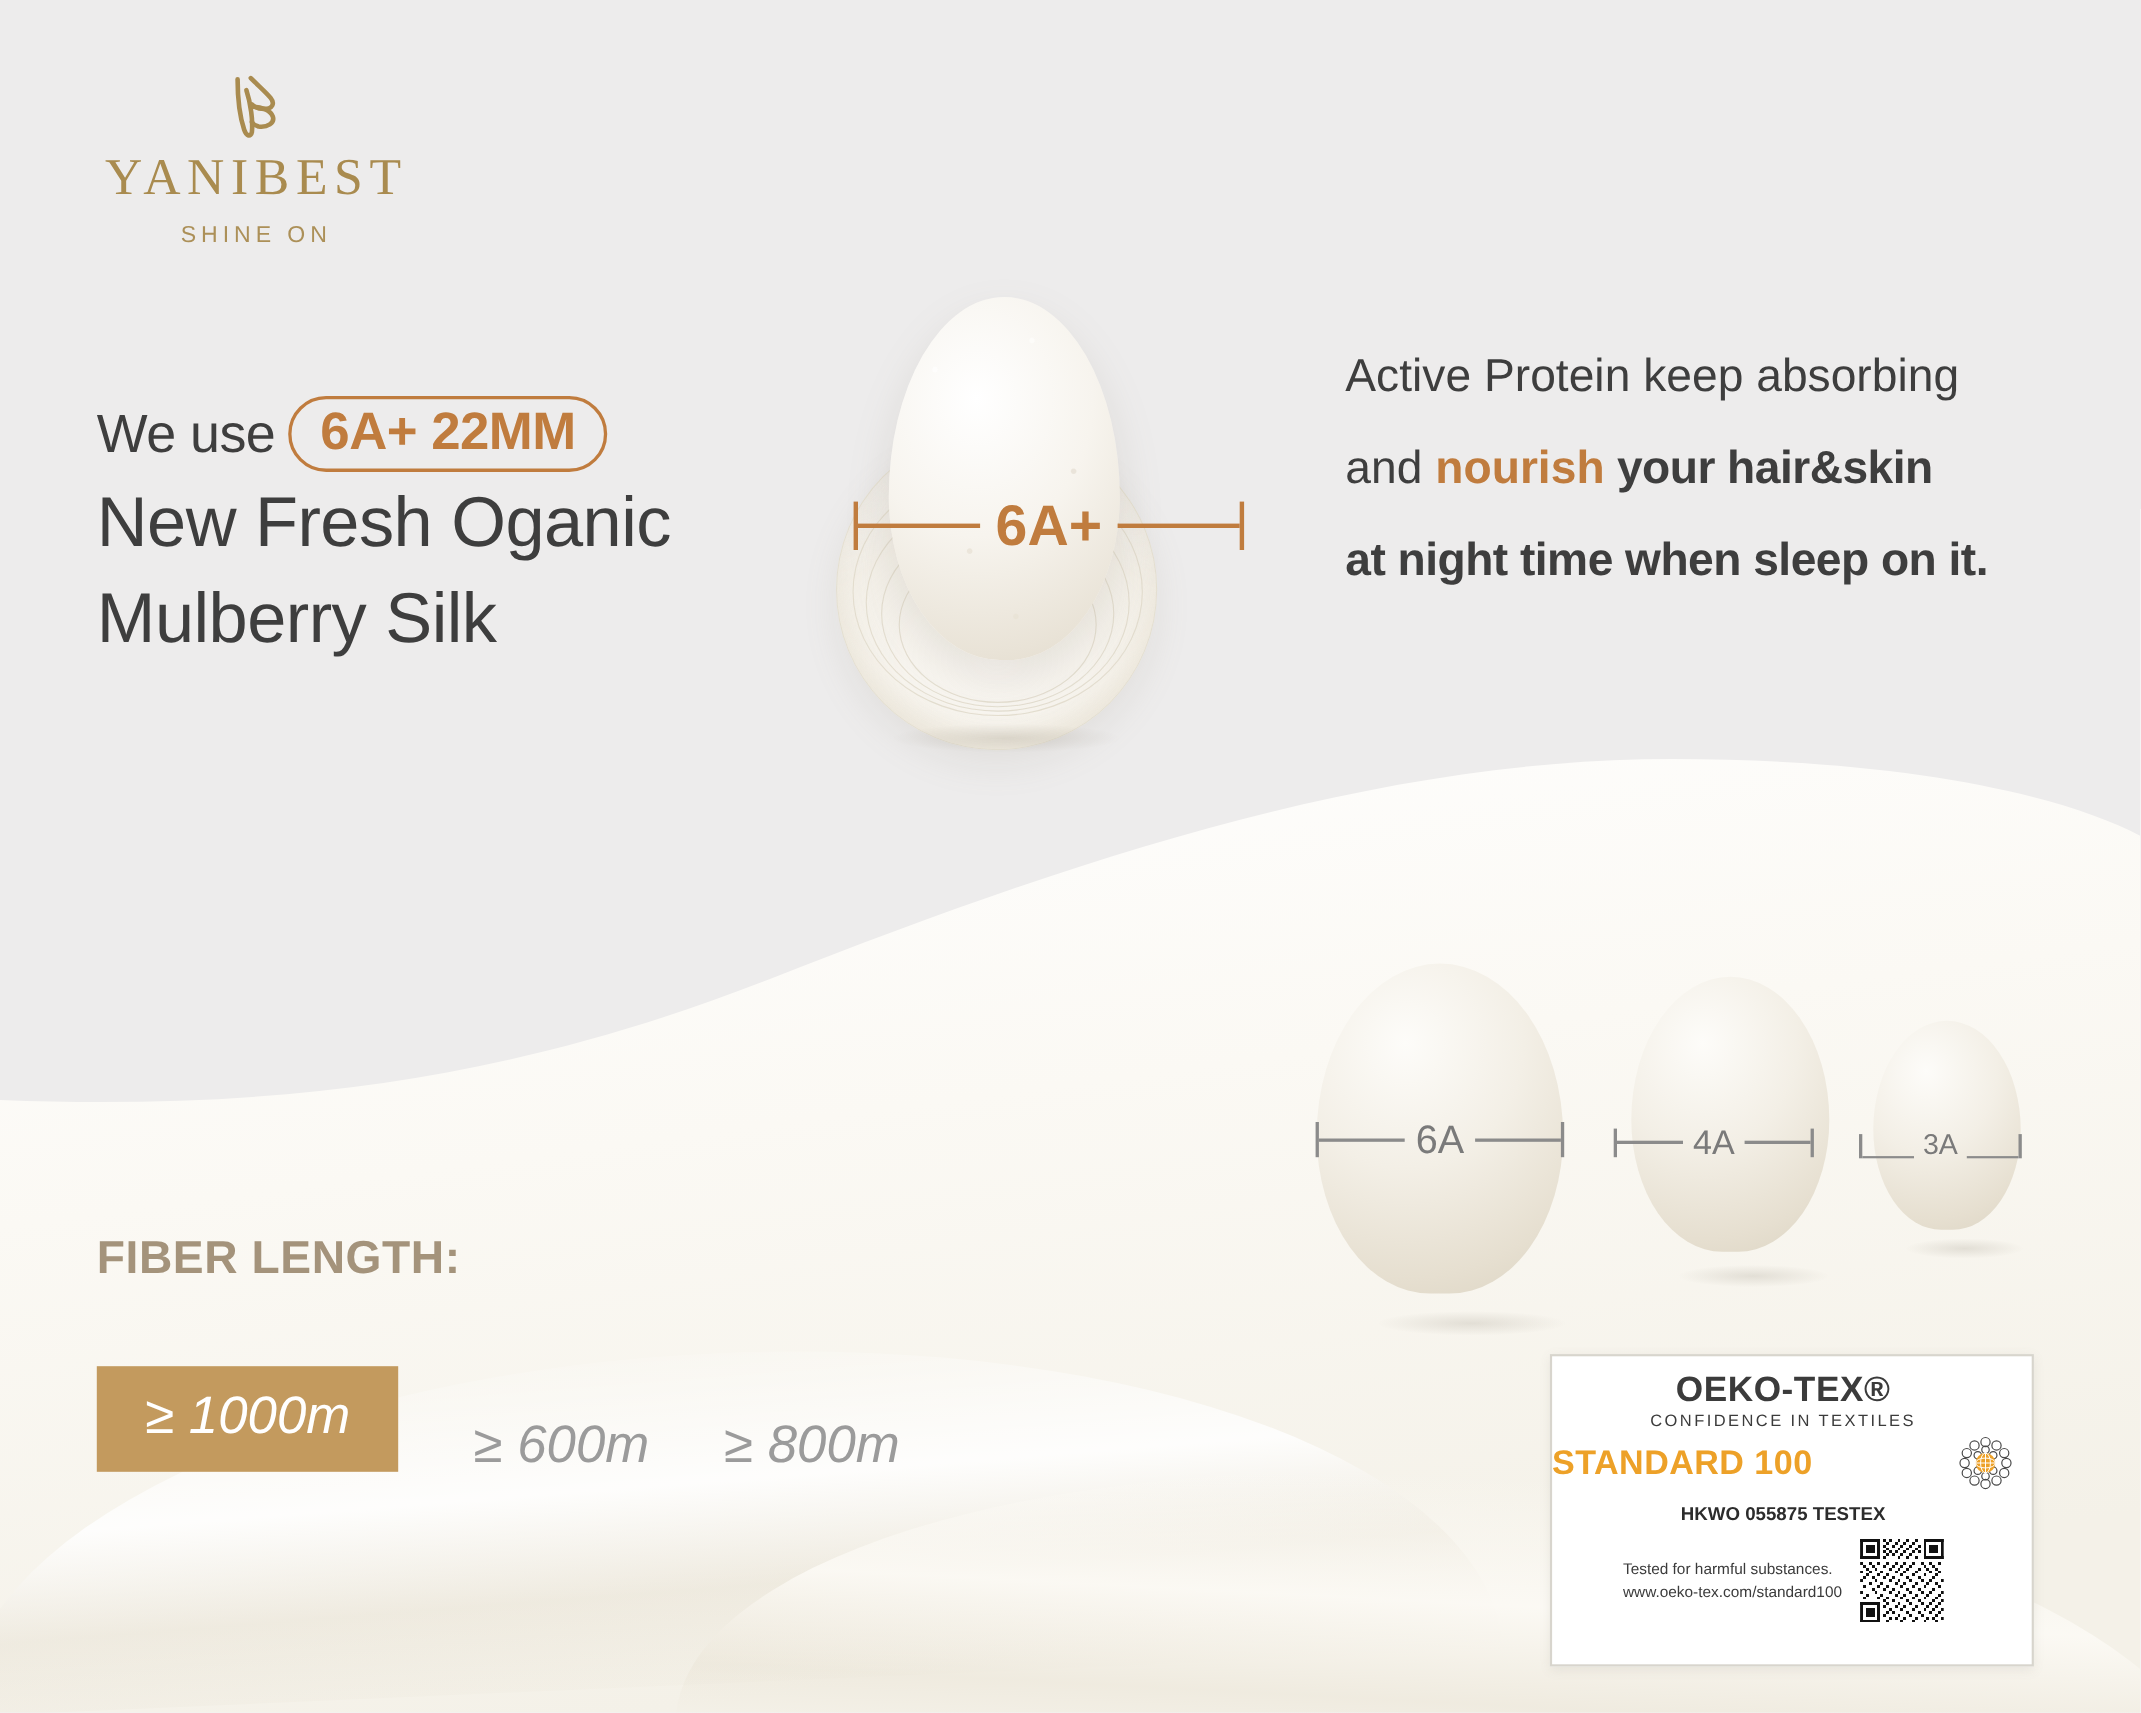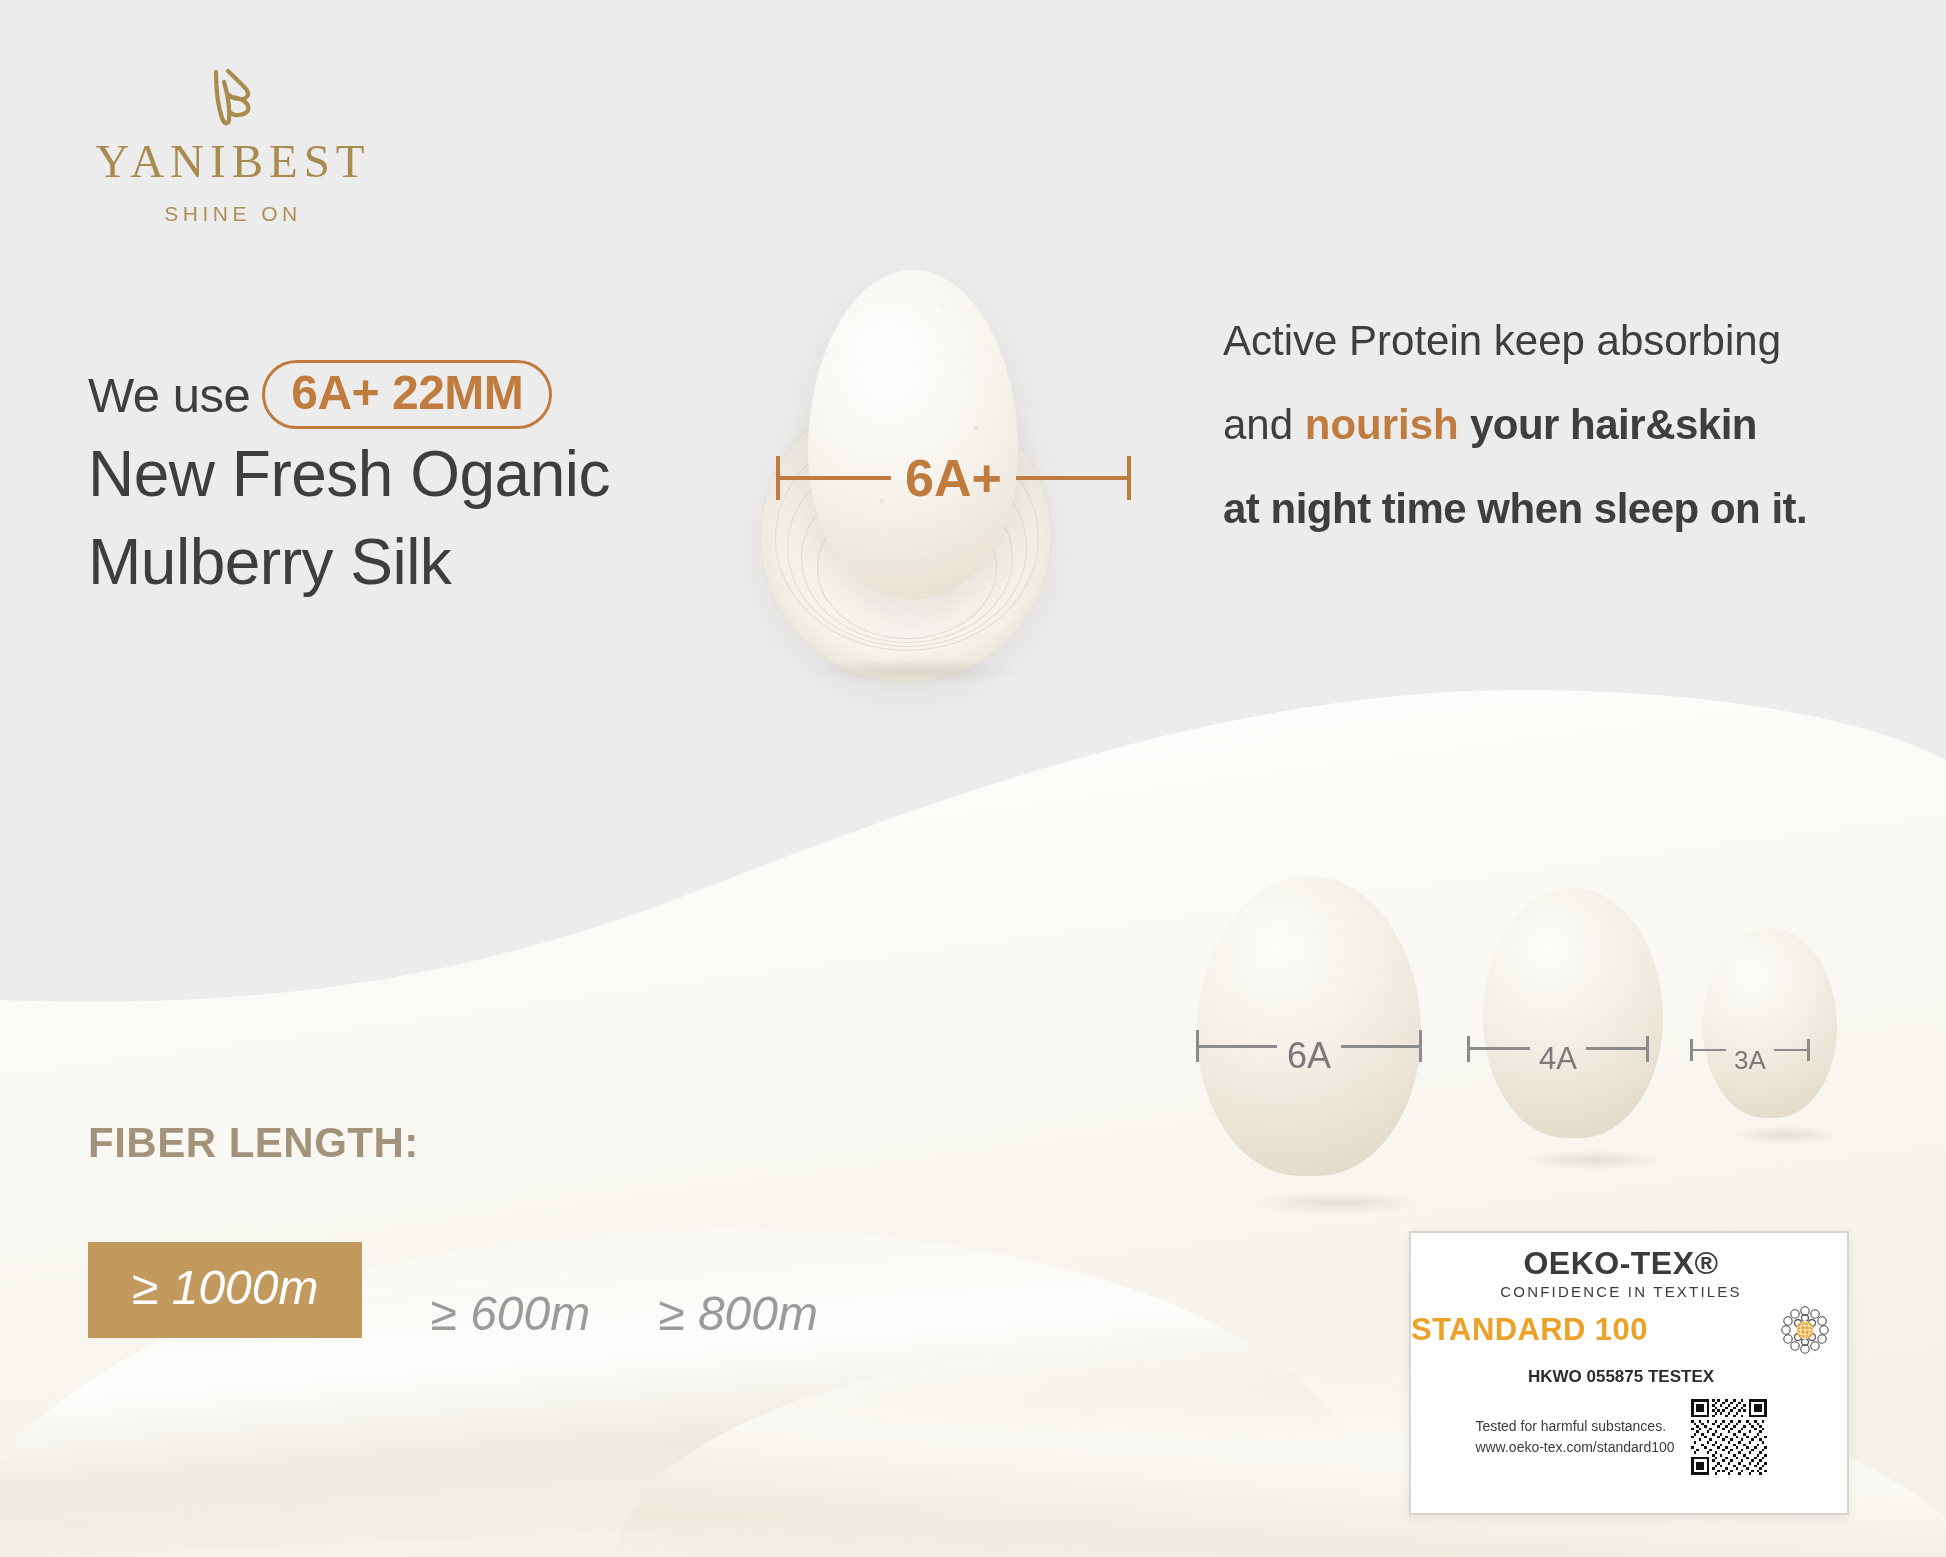--- a/index.html
+++ b/index.html
@@ -254,21 +254,20 @@
   .dim-sm .bar {
     background: #8b8b8b;
     flex: 1 1 auto;
   }
   .dim-sm .lbl {
     color: #7a7a7a;
     font-weight: 500;
     line-height: 1;
     white-space: nowrap;
     flex: 0 0 auto;
-    margin-top: 20px;
   }
 
   
   .fiber-title {
     position: absolute;
     left: 88px; top: 1122px;
     font-size: 42px;
     font-weight: bold;
     color: #a4937b;
     letter-spacing: 0.5px;
@@ -458,21 +457,21 @@
   </div>
 
   <div class="dim-sm" style="left:1467px; top:1023px; width:182px;">
     <span class="cap" style="width:3px; height:26px;"></span>
     <span class="bar" style="height:3px;"></span>
     <span class="lbl" style="font-size:31px; padding:0 9px;">4A</span>
     <span class="bar" style="height:3px;"></span>
     <span class="cap" style="width:3px; height:26px;"></span>
   </div>
 
-  <div class="dim-sm" style="left:1690px; top:1027px; width:120px;">
+  <div class="dim-sm" style="left:1690px; top:1027px; width:148px;align-items:flex-end;">
     <span class="cap" style="width:3px; height:22px;"></span>
     <span class="bar" style="height:2px;"></span>
     <span class="lbl" style="font-size:26px; padding:0 8px;">3A</span>
     <span class="bar" style="height:2px;"></span>
     <span class="cap" style="width:3px; height:22px;"></span>
   </div>
 
   <div class="fiber-title">FIBER LENGTH:</div>
   <div class="fiber-row">
     <div class="fiber-chip">≥ 1000m</div>

